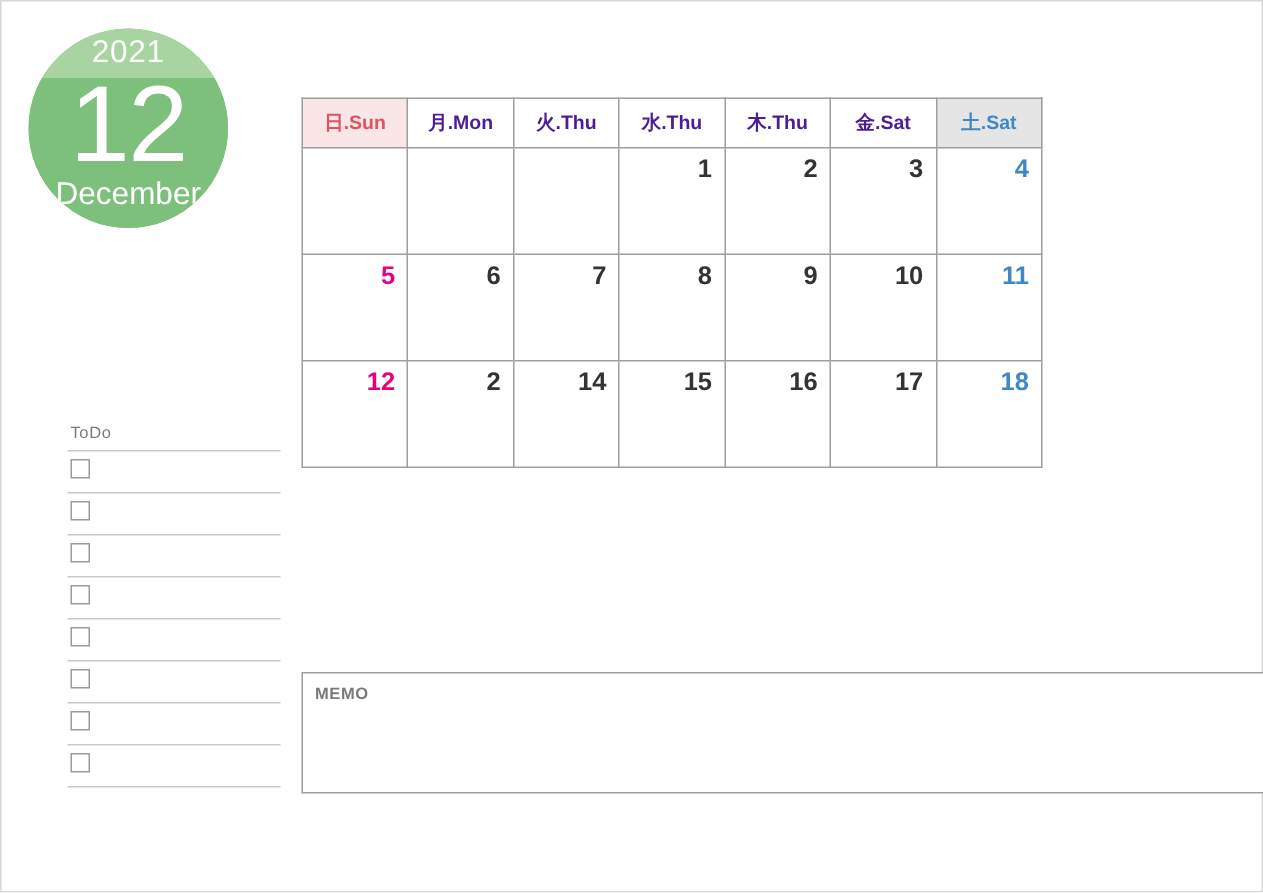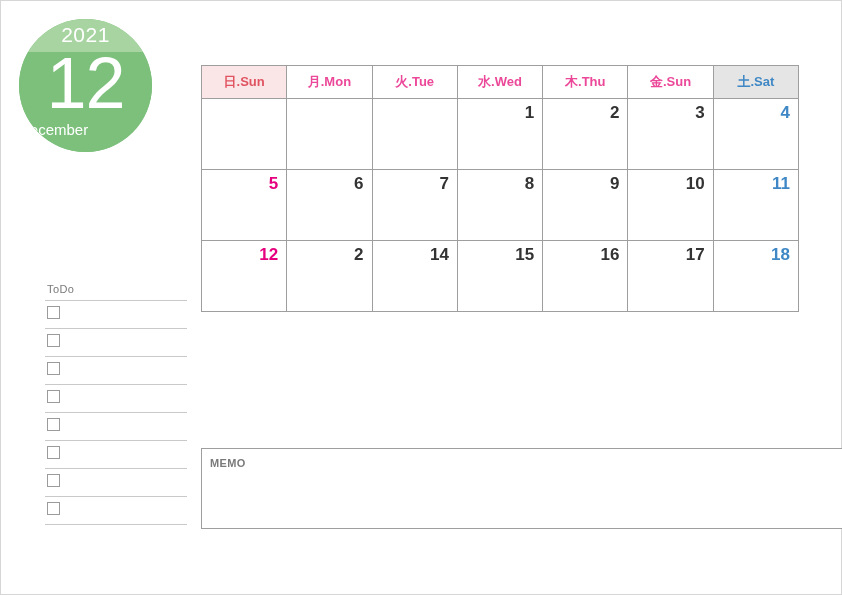--- a/index.html
+++ b/index.html
@@ -66,22 +66,22 @@
     font-size: 72px;
     line-height: 80px;
     color: #ffffff;
     font-weight: 300;
     letter-spacing: -1px;
   }
   .badge-name {
     position: absolute;
     left: 0; top: 100px;
     width: 100%;
-    text-align: left;
-    font-size: 15px;
+    text-align: center;
+    font-size: 21px;
     line-height: 22px;
     color: #ffffff;
     font-weight: 400;
   }
 
   
   .todo {
     position: absolute;
     left: 44px;
     top: 282px;
@@ -120,33 +120,33 @@
     width: 142px;
     height: 0;
     border-top: 1px solid #c9c9c9;
   }
 
   
   .cal {
     position: absolute;
     left: 200px;
     top: 64px;
-    width: 598px;
+    width: 494px;
     border-collapse: collapse;
     table-layout: fixed;
   }
   .cal th, .cal td {
     border: 1px solid #9e9e9e;
     padding: 0;
   }
   .cal th {
     height: 32px;
     font-size: 13px;
     font-weight: bold;
-    color: #ec4899;
+    color: #4c1d95;
     text-align: center;
     background: #ffffff;
   }
   .cal th.sun {
     background: #fbe6e7;
     color: #e05361;
   }
   .cal th.sat {
     background: #e5e5e5;
     color: #3f88c5;
@@ -246,24 +246,24 @@
           <div class="todo-line"></div>
         </div>
       </div>
   </div>
 
   <table class="cal">
     <thead>
       <tr id="cal-head">
           <th class="sun"><span>日.Sun</span></th>
           <th class=""><span>月.Mon</span></th>
-          <th class=""><span>火.Tue</span></th>
-          <th class=""><span>水.Wed</span></th>
+          <th class=""><span>火.Thu</span></th>
+          <th class=""><span>水.Thu</span></th>
           <th class=""><span>木.Thu</span></th>
-          <th class=""><span>金.Sun</span></th>
+          <th class=""><span>金.Sat</span></th>
           <th class="sat"><span>土.Sat</span></th>
         </tr>
     </thead>
     <tbody id="cal-body">
         <tr>
           <td class="sun">
             <span class="daynum"></span>
           </td>
           <td class="">
             <span class="daynum"></span>

